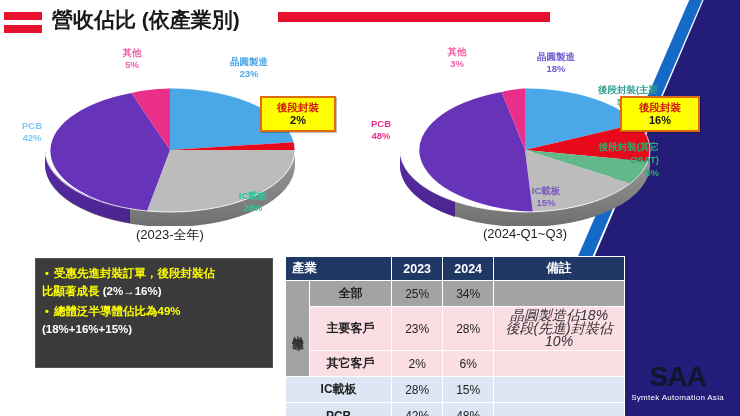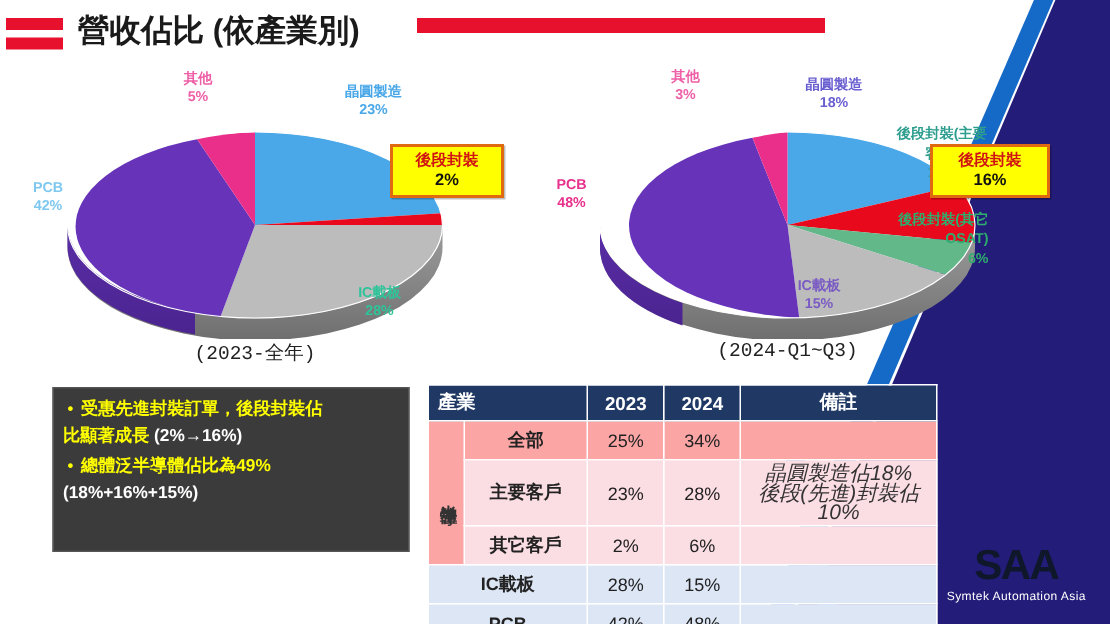--- a/index.html
+++ b/index.html
@@ -37,21 +37,21 @@
     position:absolute;left:278px;top:8px;width:272px;height:10px;background:#e8112d;
   }
   
   .chart-wrap{position:absolute;}
   .chart-wrap.left{left:20px;top:48px;width:330px;height:200px;}
   .chart-wrap.right{left:375px;top:48px;width:330px;height:200px;}
   .pie-holder{position:absolute;left:0;top:18px;width:300px;height:160px;}
   .pie-svg{position:absolute;left:0;top:0;}
   .caption{
     position:absolute;top:178px;width:300px;text-align:center;
-    font-size:13px;color:#222;font-family:Liberation Mono, monospace;
+    font-size:13px;color:#222;
   }
   .lbl{position:absolute;font-size:9.5px;font-weight:bold;line-height:12px;text-align:center;}
   .lbl .pct{font-weight:bold;}
   
   .callout{
     position:absolute;background:#ffff00;border:2px solid #e06a10;
     text-align:center;line-height:13px;padding:3px 5px;
     box-shadow:1px 1px 0 rgba(0,0,0,.25);
   }
   .callout .c1{font-size:10.5px;font-weight:bold;color:#d01414;display:block;}
@@ -81,21 +81,21 @@
   table.data th.left{text-align:left;padding-left:6px;}
   table.data td{
     border:1px solid #ffffff;padding:2px 4px;text-align:center;height:21px;
   }
   td.vert{
     background:#f7a13c;color:#333;font-weight:bold;font-size:11.5px;
     width:18px;writing-mode:vertical-rl;text-orientation:upright;
     letter-spacing:1px;text-align:center;
   }
   td.name{text-align:left;padding-left:8px;font-weight:bold;}
-  tr.r-all td{background:#fca5a5;}
+  tr.r-all td{background:#a3a3a3;}
   tr.r-main td,tr.r-other td{background:#fbdde4;}
   tr.r-ic td,tr.r-pcb td{background:#dce6f5;}
   td.remark{text-align:left;padding-left:8px;font-size:14px;line-height:13px;color:#333;font-style:italic;}
   
   .logo{position:absolute;right:16px;bottom:14px;text-align:center;}
   .logo-main{
     font-size:28px;font-weight:bold;color:#0f172a;letter-spacing:-1px;
     font-family:"Liberation Sans",sans-serif;line-height:30px;
   }
   .logo-sub{font-size:8px;color:#ffffff;letter-spacing:.3px;margin-top:1px;}

